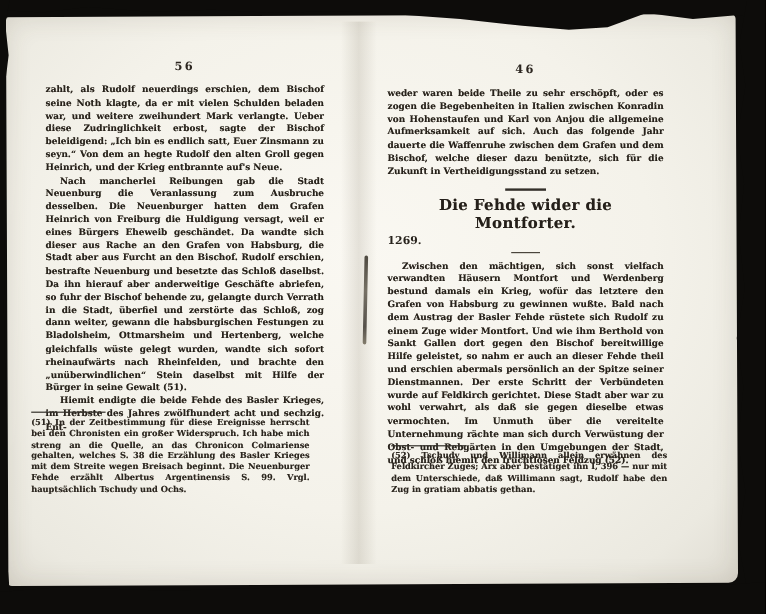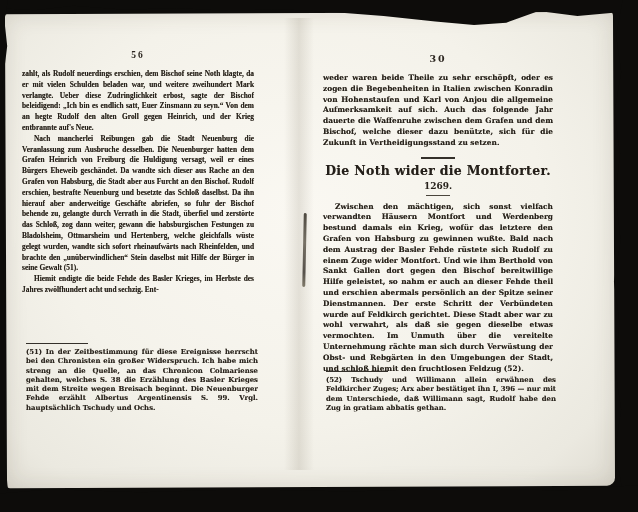--- a/index.html
+++ b/index.html
@@ -40,21 +40,21 @@
     position:absolute; left:284px; top:18px; width:30px; height:452px;
     background: linear-gradient(90deg, rgba(115,105,85,0) 0%, rgba(115,105,85,.16) 50%, rgba(115,105,85,0) 100%);
   }
   .gutter-crease-mark {
     position:absolute; left:303px; top:213px; width:3px; height:74px;
     background: linear-gradient(180deg, #3c372e, #6a6458 40%, #45403a 80%, #77705f);
     border-radius:2px; transform: rotate(1.2deg); opacity:.9;
   }
   
   .col { position:absolute; color:#27221c; }
-  .col-left  { left:22px;  top:50px; width:232px;font-family:Liberation Serif, serif; }
+  .col-left  { left:38px;  top:50px; width:232px; }
   .col-right { left:323px; top:53px; width:230px; }
   .pagenum {
     text-align:center; font-size:9.5px; font-weight:bold;
     letter-spacing:2px; margin-bottom:9px; color:#2c2620;
   }
   .body-para {
     font-size:7.4px; font-weight:bold; line-height:10.8px;
     text-align:justify; margin:0;
     text-shadow: 0 0 .5px rgba(55,45,28,.55);
   }
@@ -66,21 +66,21 @@
     font-size:6.9px; font-weight:bold; line-height:9.3px;
     text-align:justify; color:#2b2620;
     text-shadow: 0 0 .4px rgba(55,45,28,.5);
   }
   .divider    { width:34px; border-top:2px solid #34302a; margin:8px auto 4px auto; }
   .heading {
     text-align:center; font-size:12.5px; font-weight:bold;
     margin:3px 0 3px 0; letter-spacing:.3px; color:#241f1a;
     text-shadow: 0 0 .5px rgba(55,45,28,.55);
   }
-  .year { text-align:center; font-size:9px; font-weight:bold; margin:0; }
+  .year { font-size:9px; font-weight:bold; margin:0; }
   .subdivider { width:24px; border-top:1px solid #4a453c; margin:4px auto 6px auto; }
 </style>
 </head>
 <body>
 
 <div class="photo">
 
   <div class="page"></div>
 
   <div class="col col-left">
@@ -88,24 +88,24 @@
     <p class="body-para">zahlt, als Rudolf neuerdings erschien, dem Bischof seine Noth klagte, da er mit vielen Schulden beladen war, und weitere zweihundert Mark verlangte. Ueber diese Zudringlichkeit erbost, sagte der Bischof beleidigend: „Ich bin es endlich satt, Euer Zinsmann zu seyn.“ Von dem an hegte Rudolf den alten Groll gegen Heinrich, und der Krieg entbrannte auf's Neue.</p>
     <p class="body-para indent">Nach mancherlei Reibungen gab die Stadt Neuenburg die Veranlassung zum Ausbruche desselben. Die Neuenburger hatten dem Grafen Heinrich von Freiburg die Huldigung versagt, weil er eines Bürgers Eheweib geschändet. Da wandte sich dieser aus Rache an den Grafen von Habsburg, die Stadt aber aus Furcht an den Bischof. Rudolf erschien, bestrafte Neuenburg und besetzte das Schloß daselbst. Da ihn hierauf aber anderweitige Geschäfte abriefen, so fuhr der Bischof behende zu, gelangte durch Verrath in die Stadt, überfiel und zerstörte das Schloß, zog dann weiter, gewann die habsburgischen Festungen zu Bladolsheim, Ottmarsheim und Hertenberg, welche gleichfalls wüste gelegt wurden, wandte sich sofort rheinaufwärts nach Rheinfelden, und brachte den „unüberwindlichen“ Stein daselbst mit Hilfe der Bürger in seine Gewalt (51).</p>
     <p class="body-para indent">Hiemit endigte die beide Fehde des Basler Krieges, im Herbste des Jahres zwölfhundert acht und sechzig. Ent-</p>
   </div>
   <div class="fn-block-left">
     <div class="fn-rule"></div>
     <div class="fn-text">(51) In der Zeitbestimmung für diese Ereignisse herrscht bei den Chronisten ein großer Widerspruch. Ich habe mich streng an die Quelle, an das Chronicon Colmariense gehalten, welches S. 38 die Erzählung des Basler Krieges mit dem Streite wegen Breisach beginnt. Die Neuenburger Fehde erzählt Albertus Argentinensis S. 99. Vrgl. hauptsächlich Tschudy und Ochs.</div>
   </div>
 
   <div class="col col-right">
-    <div class="pagenum">30</div>
+    <div class="pagenum">46</div>
     <p class="body-para">weder waren beide Theile zu sehr erschöpft, oder es zogen die Begebenheiten in Italien zwischen Konradin von Hohenstaufen und Karl von Anjou die allgemeine Aufmerksamkeit auf sich. Auch das folgende Jahr dauerte die Waffenruhe zwischen dem Grafen und dem Bischof, welche dieser dazu benützte, sich für die Zukunft in Vertheidigungsstand zu setzen.</p>
     <div class="divider"></div>
-    <div class="heading">Die Noth wider die Montforter.</div>
+    <div class="heading">Die Fehde wider die Montforter.</div>
     <div class="year">1269.</div>
     <div class="subdivider"></div>
     <p class="body-para indent">Zwischen den mächtigen, sich sonst vielfach verwandten Häusern Montfort und Werdenberg bestund damals ein Krieg, wofür das letztere den Grafen von Habsburg zu gewinnen wußte. Bald nach dem Austrag der Basler Fehde rüstete sich Rudolf zu einem Zuge wider Montfort. Und wie ihm Berthold von Sankt Gallen dort gegen den Bischof bereitwillige Hilfe geleistet, so nahm er auch an dieser Fehde theil und erschien abermals persönlich an der Spitze seiner Dienstmannen. Der erste Schritt der Verbündeten wurde auf Feldkirch gerichtet. Diese Stadt aber war zu wohl verwahrt, als daß sie gegen dieselbe etwas vermochten. Im Unmuth über die vereitelte Unternehmung rächte man sich durch Verwüstung der Obst- und Rebgärten in den Umgebungen der Stadt, und schloß hiemit den fruchtlosen Feldzug (52).</p>
   </div>
   <div class="fn-block-right">
     <div class="fn-rule"></div>
     <div class="fn-text">(52) Tschudy und Willimann allein erwähnen des Feldkircher Zuges; Arx aber bestätiget ihn I, 396 — nur mit dem Unterschiede, daß Willimann sagt, Rudolf habe den Zug in gratiam abbatis gethan.</div>
   </div>
 
   <div class="gutter-shade"></div>

